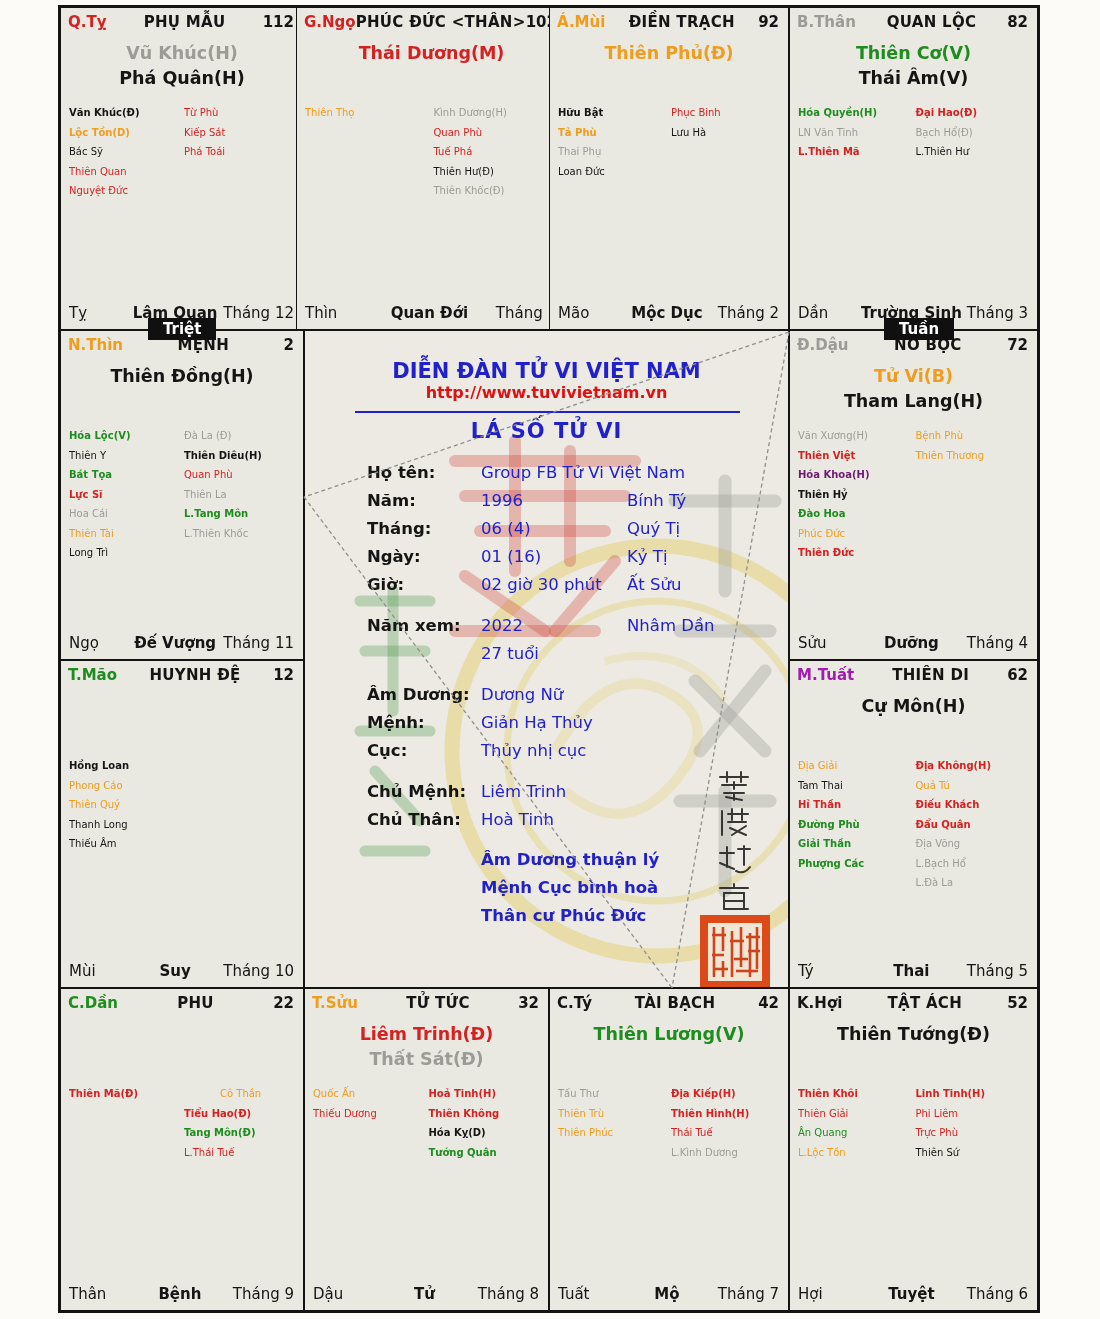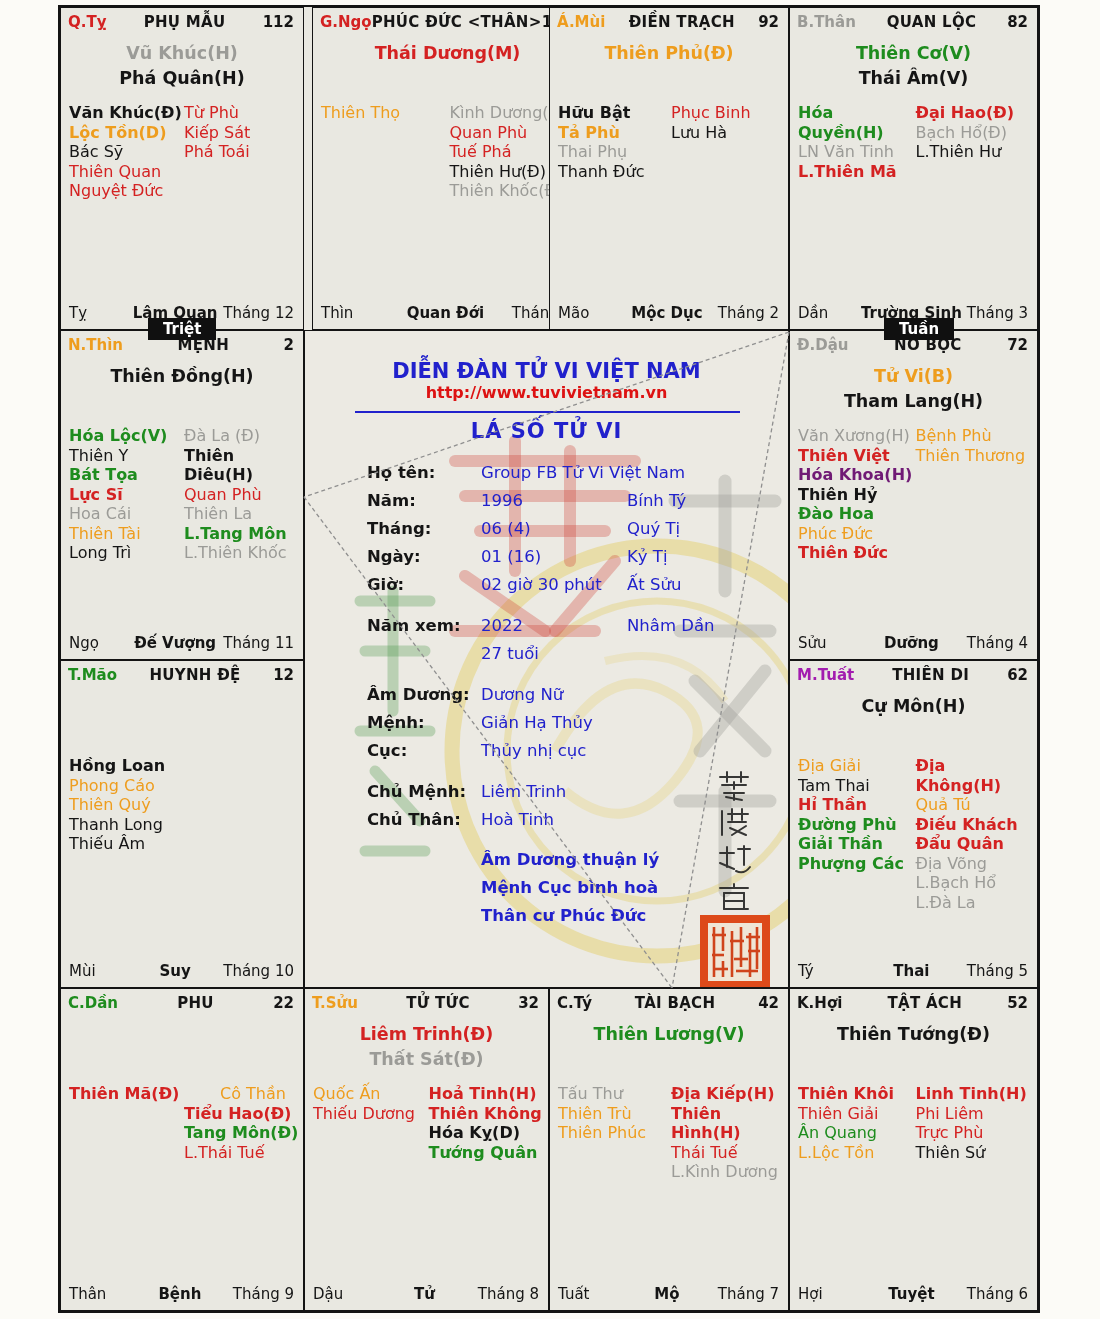--- a/index.html
+++ b/index.html
@@ -6,21 +6,21 @@
   body{width:1100px;height:1319px;background:#fcfbf7;position:relative;
        font-family:"DejaVu Sans", "Liberation Sans", sans-serif;color:#151515;overflow:hidden;}
   #chart{position:absolute;left:58px;top:5px;width:978px;height:1304px;
          background:#e9e8e1;border:2px solid #141414;}
   .cell{position:absolute;border:1px solid #141414;box-sizing:border-box;background:#e9e8e1;}
   .phead{position:absolute;top:5px;left:7px;right:9px;display:flex;align-items:baseline;font-size:15px;font-weight:bold;white-space:nowrap;}
   .branch{flex:none;}
   .pname{flex:1;text-align:center;letter-spacing:.3px;}
   .pnum{flex:none;text-align:right;}
   .mains{position:absolute;top:33px;left:0;right:0;text-align:center;font-size:17.5px;line-height:25px;font-weight:bold;}
-  .cols{position:absolute;top:95px;left:8px;right:4px;display:flex;font-size:16px;line-height:19.5px;}
+  .cols{position:absolute;top:95px;left:8px;right:4px;display:flex;font-size:10px;line-height:19.5px;}
   .colL{width:50%;}
   .colR{width:50%;}
   .pfoot{position:absolute;bottom:7px;left:8px;right:9px;display:flex;align-items:baseline;font-size:15px;white-space:nowrap;}
   .f-branch{width:58px;}
   .f-cycle{flex:1;text-align:center;font-weight:bold;}
   .f-month{flex:none;text-align:right;}
   .badge{position:absolute;background:#101010;color:#fff;font-weight:bold;font-size:15px;
          padding:2px 15px;z-index:6;}
   #center{position:absolute;left:244px;top:323px;width:485px;height:658px;border:1px solid #141414;
           box-sizing:border-box;background:#eceae3;overflow:hidden;}
@@ -70,21 +70,21 @@
             <div style="color: rgb(212, 34, 34);">Kiếp Sát</div>
             <div style="color: rgb(212, 34, 34);">Phá Toái</div>
           </div>
     </div>
     <div class="pfoot">
       <span class="f-branch">Tỵ</span>
       <span class="f-cycle">Lâm Quan</span>
       <span class="f-month">Tháng 12</span>
     </div>
   </div>
-      <div class="cell" style="left: 252px; top: 0px; width: 271px; height: 323px;">
+      <div class="cell" style="left: 236px; top: 0px; width: 271px; height: 323px;">
     <div class="phead">
       <span class="branch" style="color: rgb(212, 34, 34);">G.Ngọ</span>
       <span class="pname">PHÚC ĐỨC &lt;THÂN&gt;</span>
       <span class="pnum">102</span>
     </div>
     <div class="mains">
           <div style="color: rgb(212, 34, 34); font-weight: bold;">Thái Dương(M)</div>
         </div>
     <div class="cols">
       <div class="colL">
@@ -111,21 +111,21 @@
       <span class="pnum">92</span>
     </div>
     <div class="mains">
           <div style="color: rgb(238, 157, 30); font-weight: bold;">Thiên Phủ(Đ)</div>
         </div>
     <div class="cols">
       <div class="colL">
             <div style="color: rgb(21, 21, 21); font-weight: bold;">Hữu Bật</div>
             <div style="color: rgb(238, 157, 30); font-weight: bold;">Tả Phù</div>
             <div style="color: rgb(155, 155, 151);">Thai Phụ</div>
-            <div style="color: rgb(21, 21, 21);">Thanh Đức</div>
+            <div style="color: rgb(21, 21, 21);">Loan Đức</div>
           </div>
       <div class="colR">
             <div style="color: rgb(212, 34, 34);">Phục Binh</div>
             <div style="color: rgb(21, 21, 21);">Lưu Hà</div>
           </div>
     </div>
     <div class="pfoot">
       <span class="f-branch">Mão</span>
       <span class="f-cycle">Mộc Dục</span>
       <span class="f-month">Tháng 2</span>

